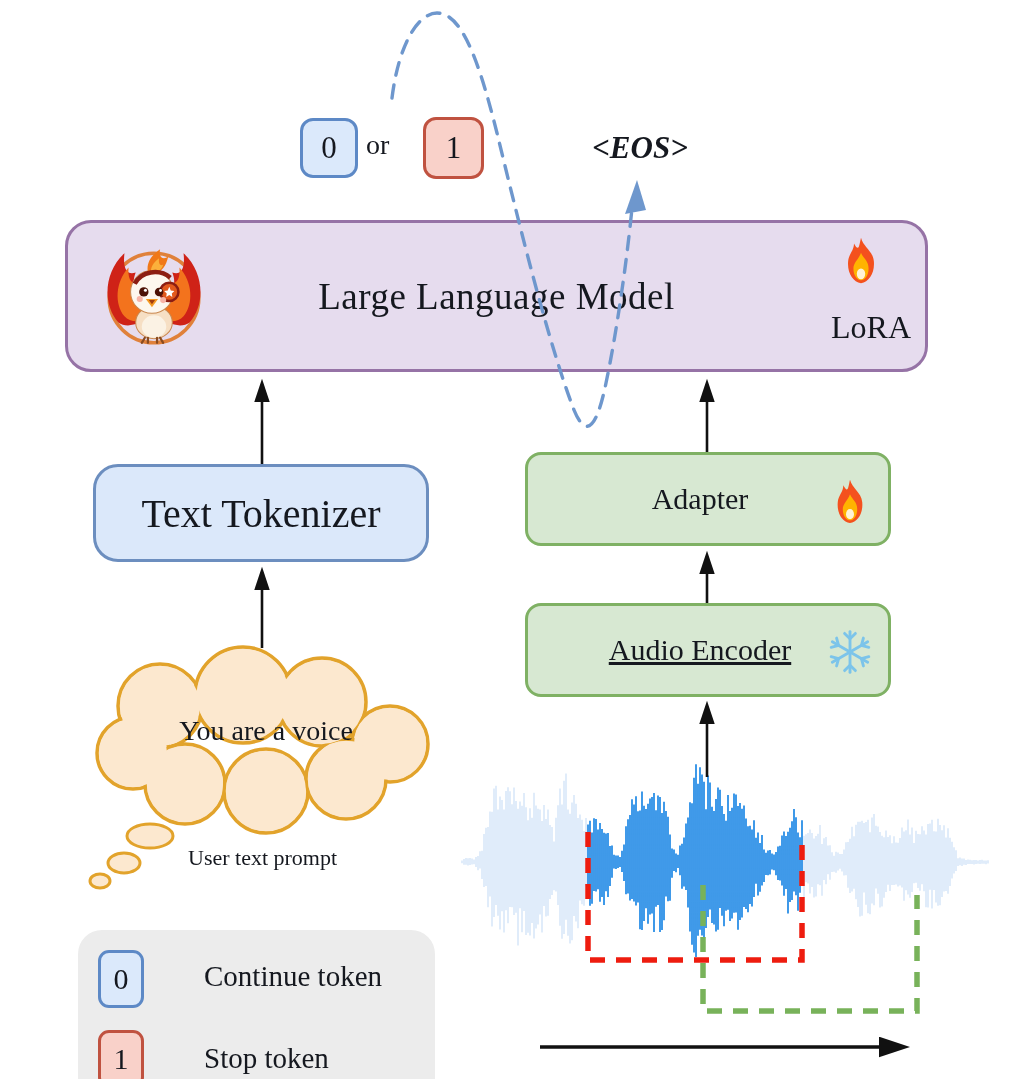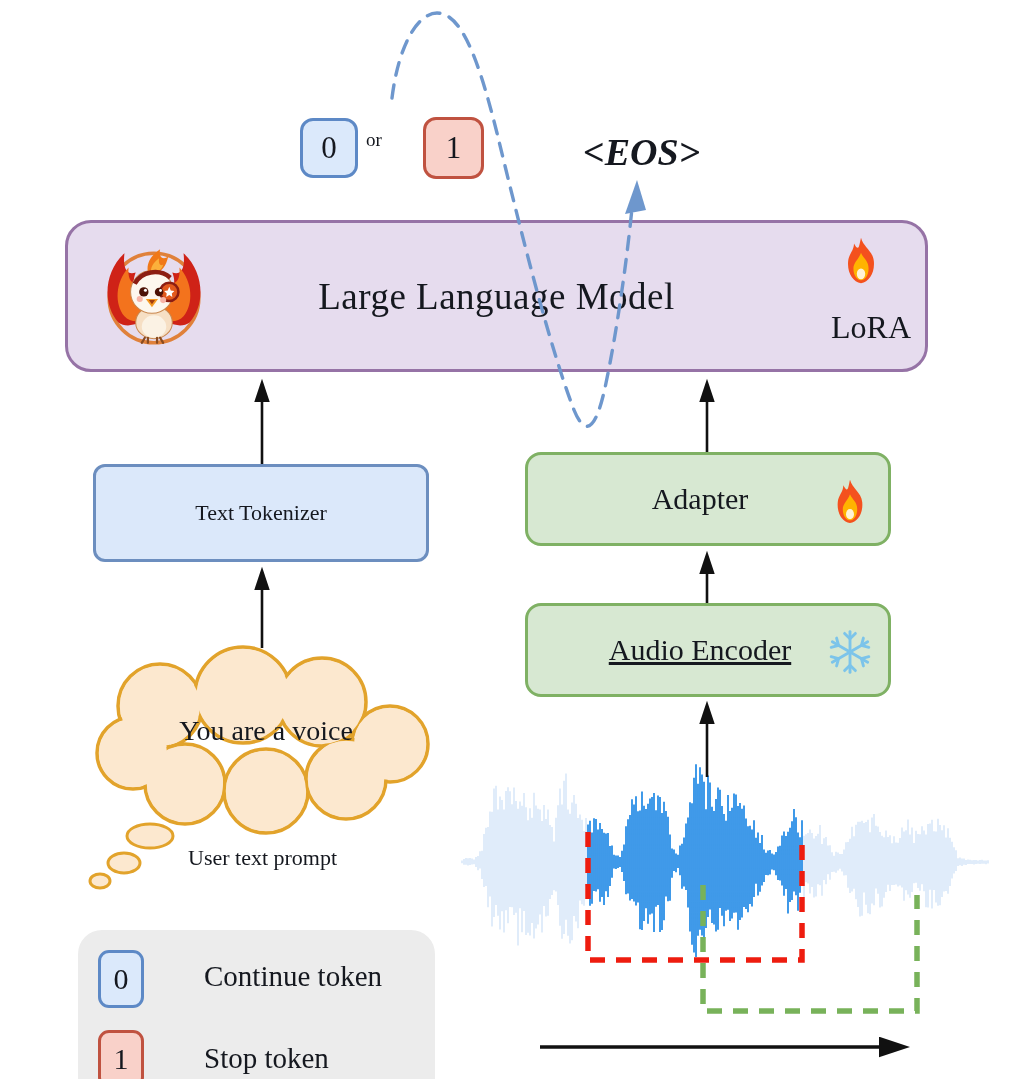--- a/index.html
+++ b/index.html
@@ -6,26 +6,26 @@
   .canvas{
     position:relative;width:1034px;height:1079px;overflow:hidden;background:#ffffff;
     font-family:"Liberation Serif","DejaVu Serif",serif;color:#15181f;
   }
   .layer{position:absolute;left:0;top:0;pointer-events:none;}
   .box{position:absolute;box-sizing:border-box;display:flex;align-items:center;justify-content:center;}
   
   .chip{border-radius:13px;font-size:31px;display:flex;align-items:center;justify-content:center;box-sizing:border-box;position:absolute;}
   .chip.blue{background:#dbe9fb;border:3px solid #5d89c6;}
   .chip.red{background:#f9d1c9;border:3px solid #c05240;}
-  .or-label{position:absolute;font-size:19px;}
-  .eos-label{position:absolute;font-size:38px;font-weight:bold;font-style:italic;text-align:center;}
+  .or-label{position:absolute;font-size:28px;}
+  .eos-label{position:absolute;font-size:31px;font-weight:bold;font-style:italic;text-align:center;}
   
   .llm-box{left:65px;top:220px;width:863px;height:152px;background:#e6dcee;border:3px solid #9673a6;border-radius:26px;}
   .llm-title{font-size:37px;letter-spacing:0.5px;}
-  .blue-box{left:93px;top:464px;width:336px;height:98px;background:#dbe8fa;border:3px solid #6c8ebf;border-radius:12px;font-size:22px;}
+  .blue-box{left:93px;top:464px;width:336px;height:98px;background:#dbe8fa;border:3px solid #6c8ebf;border-radius:25px;font-size:40px;}
   .green-box{width:366px;height:94px;background:#d7e8d2;border:3px solid #7fb164;border-radius:16px;font-size:30px;position:absolute;}
   .adapter-box{left:525px;top:452px;}
   .encoder-box{left:525px;top:603px;text-decoration:underline;}
   .green-box .blabel{position:relative;left:-8px;}
   .corner-icon{position:absolute;}
   .lora-label{position:absolute;left:748px;top:86px;width:110px;text-align:center;font-size:32px;}
   
   .cloud-text{position:absolute;width:300px;text-align:center;font-size:28px;line-height:42px;margin-top:12px;}
   .prompt-label{position:absolute;font-size:22px;}
   

